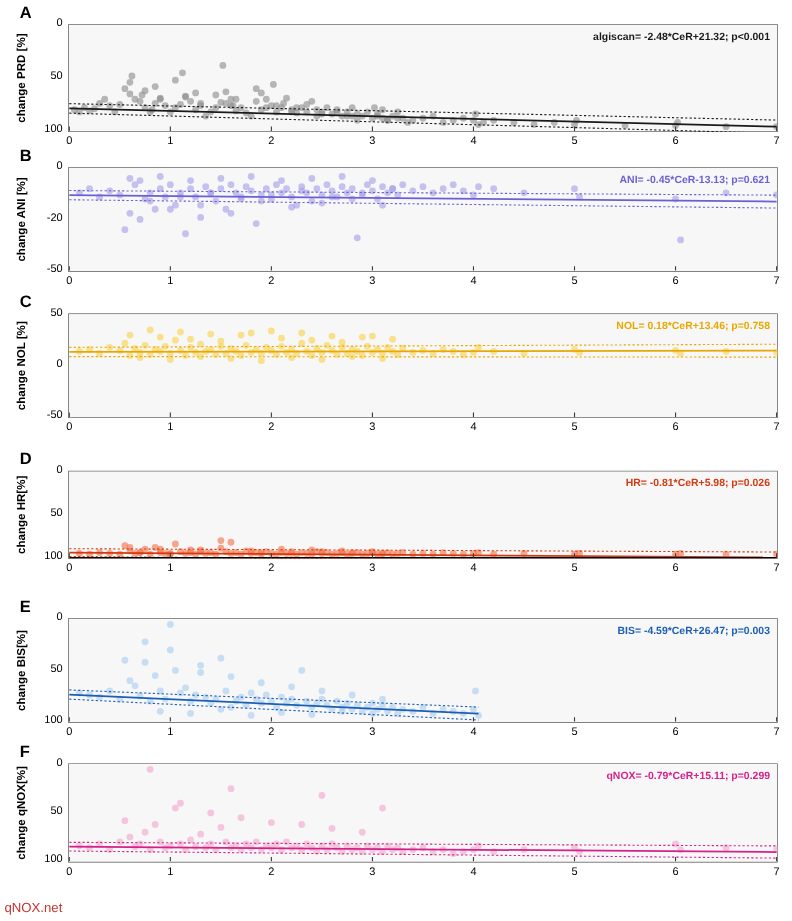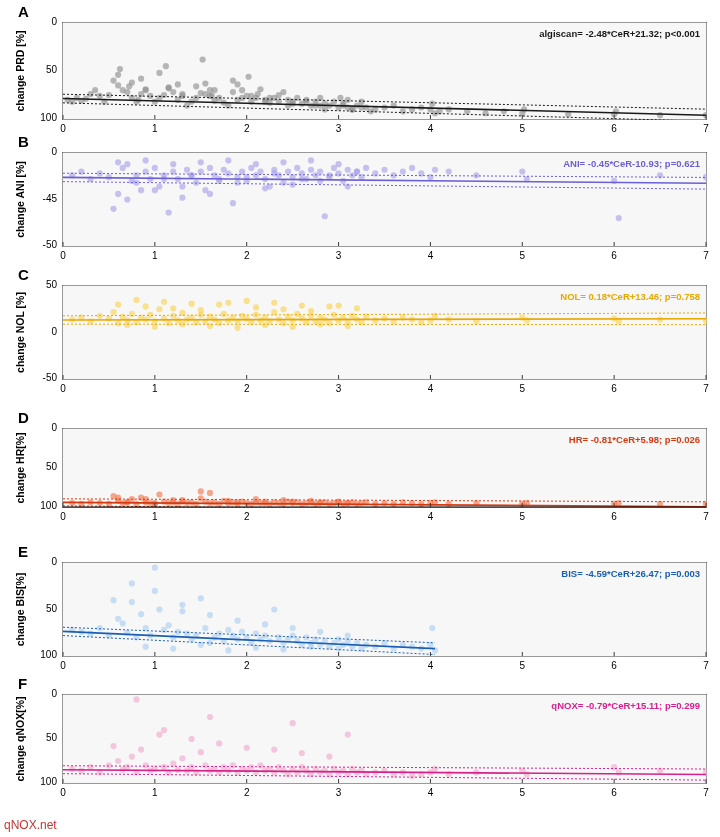--- a/index.html
+++ b/index.html
@@ -350,23 +350,23 @@
         <line x1="1" y1="21.236800000000002" x2="644" y2="25.421800000000005" stroke="#6b5fd6" stroke-width="1" stroke-dasharray="2,2"></line>
         <line x1="1" y1="94" x2="1" y2="90" stroke="#3a3a3a" stroke-width="1"></line>
         <line x1="92.85714285714285" y1="94" x2="92.85714285714285" y2="90" stroke="#3a3a3a" stroke-width="1"></line>
         <line x1="184.7142857142857" y1="94" x2="184.7142857142857" y2="90" stroke="#3a3a3a" stroke-width="1"></line>
         <line x1="276.57142857142856" y1="94" x2="276.57142857142856" y2="90" stroke="#3a3a3a" stroke-width="1"></line>
         <line x1="368.4285714285714" y1="94" x2="368.4285714285714" y2="90" stroke="#3a3a3a" stroke-width="1"></line>
         <line x1="460.2857142857143" y1="94" x2="460.2857142857143" y2="90" stroke="#3a3a3a" stroke-width="1"></line>
         <line x1="552.1428571428571" y1="94" x2="552.1428571428571" y2="90" stroke="#3a3a3a" stroke-width="1"></line>
         <line x1="644" y1="94" x2="644" y2="90" stroke="#3a3a3a" stroke-width="1"></line>
       </svg>
-      <div class="eqn" style="color: rgb(107, 95, 214); right: 20px; top: 24px; position: absolute;">ANI= -0.45*CeR-10.93; p=0.621</div>
+      <div class="eqn" style="color: rgb(107, 95, 214); right: 20px; top: 24px; position: absolute;">ANI= -0.45*CeR-13.13; p=0.621</div>
       <div class="tick-y" style="left: 29px; top: 19px;">0</div>
-      <div class="tick-y" style="left: 29px; top: 65.5px;">-45</div>
+      <div class="tick-y" style="left: 29px; top: 65.5px;">-20</div>
       <div class="tick-y" style="left: 29px; top: 112px;">-50</div>
       <div class="tick-x" style="left: 63px; top: 116px;">0</div>
       <div class="tick-x" style="left: 154.857px; top: 116px;">1</div>
       <div class="tick-x" style="left: 246.714px; top: 116px;">2</div>
       <div class="tick-x" style="left: 338.571px; top: 116px;">3</div>
       <div class="tick-x" style="left: 430.429px; top: 116px;">4</div>
       <div class="tick-x" style="left: 522.286px; top: 116px;">5</div>
       <div class="tick-x" style="left: 614.143px; top: 116px;">6</div>
       <div class="tick-x" style="left: 706px; top: 116px;">7</div>
     </div>

